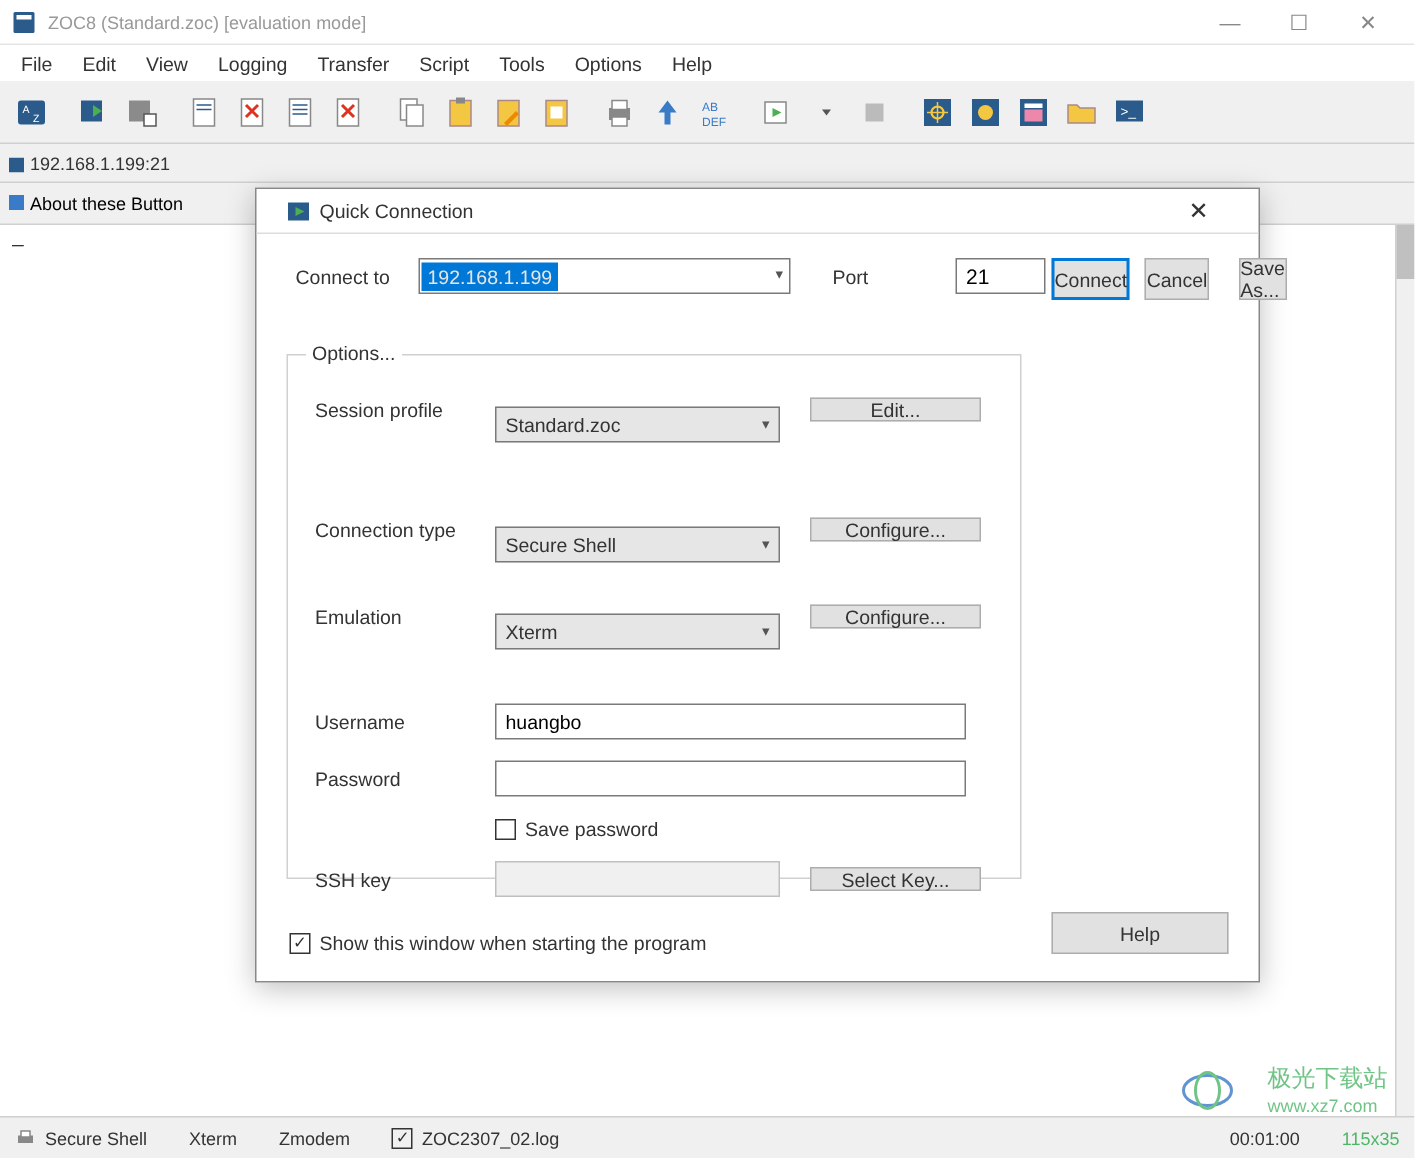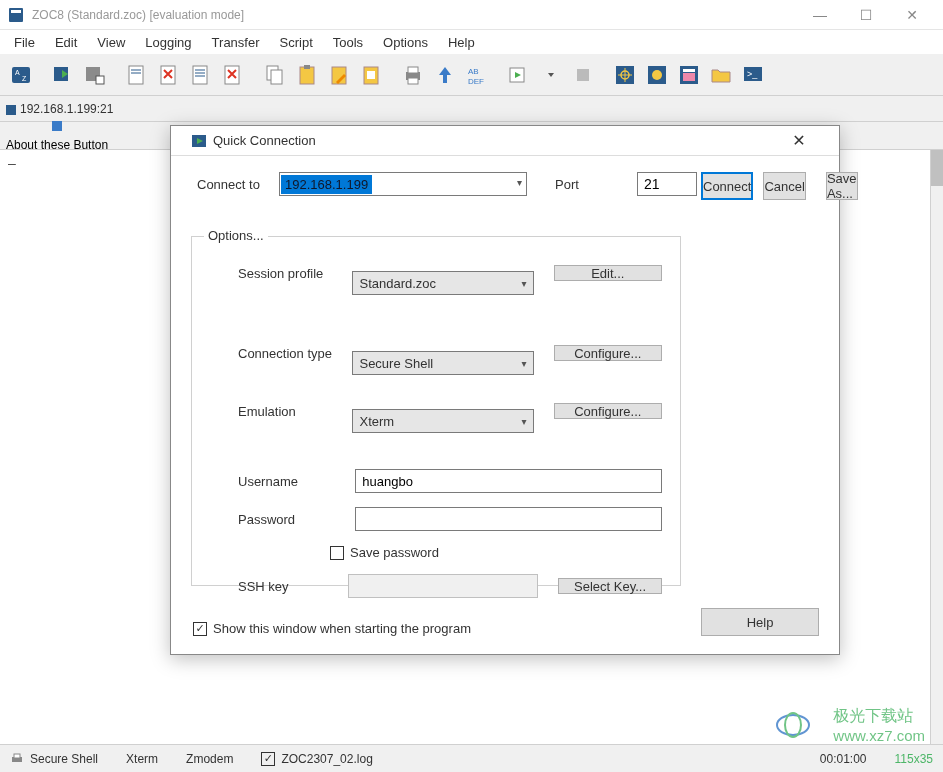--- a/index.html
+++ b/index.html
@@ -21,21 +21,21 @@
 .toolbtn svg { width: 22px; height: 22px; }
 .toolsep { width: 8px; }
 
 
 .tabbar { height: 26px; background: #f0f0f0; display: flex; align-items: center; padding: 0 6px; gap: 16px; font-size: 12px; border-bottom: 1px solid #d0d0d0; }
 .tab { display: flex; align-items: center; gap: 4px; color: #333; }
 .tab .tabicon { width: 10px; height: 10px; }
 
 
 .btnrow { height: 28px; background: #f0f0f0; display: flex; align-items: center; padding: 0 6px; font-size: 12px; border-bottom: 1px solid #d0d0d0; }
-.btnrow .btnitem { display: flex; align-items: center; gap: 4px; flex-direction: column; }
+.btnrow .btnitem { display: flex; align-items: center; gap: 4px; }
 
 
 .terminal { position: absolute; left: 0; top: 150px; right: 13px; bottom: 28px; background: #fff; }
 .terminal .prompt { position: absolute; left: 8px; top: 6px; font-family: monospace; font-size: 13px; color: #333; }
 .scrollbar-v { position: absolute; right: 0; top: 150px; bottom: 28px; width: 13px; background: #f0f0f0; border-left: 1px solid #d0d0d0; }
 .scrollbar-v .thumb { position: absolute; top: 0; left: 0; right: 0; height: 36px; background: #c0c0c0; }
 
 
 .statusbar { position: absolute; left: 0; right: 0; bottom: 0; height: 28px; background: #f0f0f0; border-top: 1px solid #d0d0d0; display: flex; align-items: center; padding: 0 10px; font-size: 12px; color: #333; gap: 28px; }
 .statusbar .status-item { display: flex; align-items: center; gap: 6px; }
@@ -46,34 +46,34 @@
 .dlg-titlebar { height: 30px; display: flex; align-items: center; padding: 0 20px; border-bottom: 1px solid #ddd; }
 .dlg-titlebar .dlg-icon { width: 16px; height: 16px; margin-right: 6px; }
 .dlg-titlebar .dlg-title { font-size: 13px; color: #333; flex: 1; }
 .dlg-close { width: 40px; height: 30px; display: flex; align-items: center; justify-content: center; font-size: 16px; color: #333; }
 
 .dlg-body { position: relative; padding: 16px 20px; height: calc(100% - 30px); font-size: 13px; color: #333; }
 
 .row-connect { display: flex; align-items: center; gap: 12px; margin-bottom: 20px; }
 .row-connect label { width: 76px; padding-left: 6px; }
 .combo-host { position: relative; width: 248px; height: 24px; border: 1px solid #7a7a7a; display: flex; align-items: center; }
-.combo-host .sel { background: #0078d7; color: #0f172a; padding: 2px 4px; font-size: 13px; flex: 0 0 auto; margin: 1px; }
+.combo-host .sel { background: #0078d7; color: #e5e5e5; padding: 2px 4px; font-size: 13px; flex: 0 0 auto; margin: 1px; }
 .combo-host .arrow { position: absolute; right: 4px; top: 4px; font-size: 10px; color: #555; }
 .port-label { margin-left: 10px; }
 .port-input { width: 60px; height: 24px; border: 1px solid #7a7a7a; padding: 2px 6px; font-size: 14px; }
 
 .side-buttons { position: absolute; right: 20px; top: 16px; width: 118px; display: flex; flex-direction: row; gap: 10px; }
 .btn-std { height: 28px; background: #e1e1e1; border: 1px solid #adadad; font-size: 13px; display: flex; align-items: center; justify-content: center; cursor: default; }
 .btn-primary { border: 2px solid #0078d7; }
 
 .fieldset { position: absolute; left: 20px; top: 80px; width: 490px; height: 350px; border: 1px solid #d0d0d0; padding: 14px 18px 10px; }
 .fieldset-label { position: absolute; left: 12px; top: -9px; background: #fff; padding: 0 4px; font-size: 13px; }
 
 .opt-row { display: flex; align-items: center; gap: 10px; margin-bottom: 14px; }
-.opt-row label { width: 110px; margin-left: 28px; }
+.opt-row label { width: 110px; }
 .combo { width: 190px; height: 24px; border: 1px solid #7a7a7a; background: #e6e6e6; position: relative; padding: 2px 6px; font-size: 13px; display: flex; align-items: center; margin-top: 20px; }
 .combo .arrow { position: absolute; right: 6px; font-size: 10px; color: #555; }
 .btn-sm { width: 114px; height: 16px; background: #e1e1e1; border: 1px solid #adadad; font-size: 13px; display: flex; align-items: center; justify-content: center; margin-left: 10px; }
 
 .row-gap { height: 22px; }
 
 .text-input { width: 314px; height: 24px; border: 1px solid #7a7a7a; padding: 2px 6px; font-size: 13px; }
 .text-input-disabled { width: 190px; height: 24px; border: 1px solid #c0c0c0; background: #f0f0f0; padding: 2px 6px; font-size: 13px; }
 
 .chk-row { display: flex; align-items: center; gap: 6px; margin-left: 120px; margin-bottom: 14px; }
@@ -307,21 +307,21 @@
   <span style="color:#4db668;">115x35</span>
 </div>
 
 <div class="watermark">
   <svg viewBox="0 0 36 30">
       <ellipse cx="18" cy="15" rx="16" ry="10" fill="none" stroke="#3a7bc8" stroke-width="2"></ellipse>
       <ellipse cx="18" cy="15" rx="8" ry="12" fill="none" stroke="#4db668" stroke-width="2"></ellipse>
     </svg>
   <div>
     <div>极光下载站</div>
-    <div style="font-size:15px;color:#4db668;">www.xz7.com</div>
+    <div style="font-size:12px;color:#4db668;">www.xz7.com</div>
   </div>
 </div>
 
 <div class="dialog">
   <div class="dlg-titlebar">
     <span class="dlg-icon"><svg viewBox="0 0 16 16">
           <rect x="1" y="2" width="14" height="12" fill="#2b5b8b"></rect>
           <polygon points="6,5 12,8 6,11" fill="#4CAF50"></polygon>
         </svg></span>
     <span class="dlg-title">Quick Connection</span>

